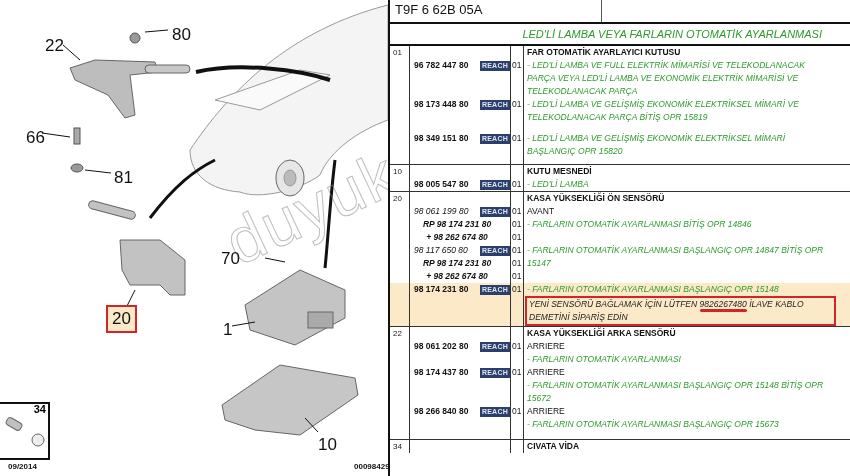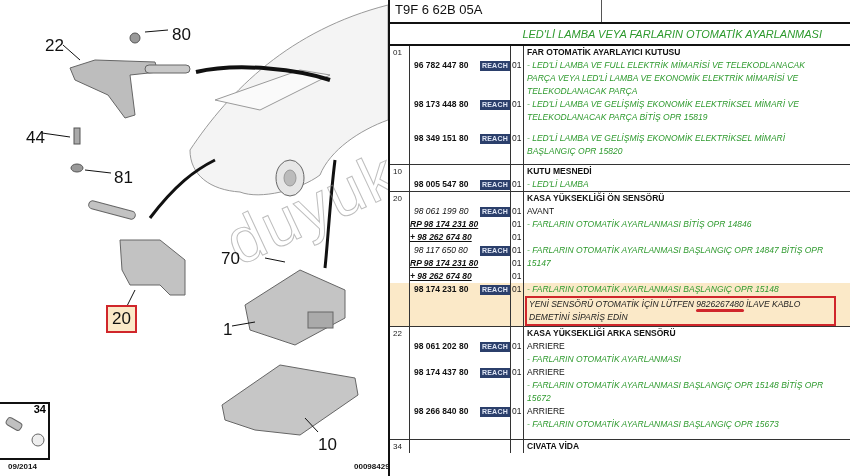--- a/index.html
+++ b/index.html
@@ -27,21 +27,21 @@
   table { border-collapse:collapse; width:100%; font-size:8.5px; }
   td { vertical-align:top; padding:0; }
   .c-grp { width:14px; border-right:1px solid #333; padding:2px 2px 0 3px; color:#222; font-size:8px; }
   .c-ref { width:100px; border-right:1px solid #333; }
   .c-qty { width:12px; border-right:1px solid #333; }
   .c-desc { padding-left:3px; }
   .group { border-bottom:1px solid #333; }
   .line { height:13px; line-height:13px; white-space:nowrap; }
   .ref { font-weight:bold; color:#111; padding-left:4px; display:inline-block; width:66px; }
   .ref.ital { font-style:italic; font-weight:normal; }
-  .ref.rp { font-style:italic; text-align:left; width:94px; padding-left:0;text-decoration:underline; }
+  .ref.rp { font-style:italic; text-align:center; width:94px; padding-left:0; }
   .reach { display:inline-block; background:#2b3f6b; color:#dfe6f5; font-size:7px; font-weight:bold;
      padding:0 2px; height:10px; line-height:10px; vertical-align:middle; letter-spacing:.2px; }
   .qty { color:#222; padding-left:1px; }
   .desc-head { font-weight:bold; color:#111; }
   .desc-green { font-style:italic; color:#2e9a2e; }
   .desc-black { color:#111; }
   .hl { background:#fbe9c8; }
   .note { border:2px solid #d0262b; font-style:italic; color:#222; margin:0 16px 0 -2px; padding:0 2px; line-height:13px; }
   .note .num { position:relative;text-align:center; }
   .note .num::after { content:""; position:absolute; left:0; right:0; bottom:-3px; height:3px; background:#d0262b; border-radius:2px; }
@@ -96,21 +96,21 @@
 
     <g fill="#c0c0c0" stroke="#666">
       <rect x="6" y="420" width="16" height="8" rx="3" transform="rotate(30 14 424)"></rect>
       <circle cx="38" cy="440" r="6" fill="#eee"></circle>
     </g>
   </svg>
   <div class="watermark">duyukoto.com</div>
 
   <div class="callout" style="left:45px;top:36px">22</div>
   <div class="callout" style="left:172px;top:25px">80</div>
-  <div class="callout" style="left:26px;top:128px">44</div>
+  <div class="callout" style="left:26px;top:128px">66</div>
   <div class="callout" style="left:114px;top:168px">81</div>
   <div class="callout boxed" style="left:106px;top:305px">20</div>
   <div class="callout" style="left:221px;top:249px">70</div>
   <div class="callout" style="left:223px;top:320px">1</div>
   <div class="callout" style="left:318px;top:435px">10</div>
   <div class="thumb">
     <span class="num">34</span>
   </div>
   <div class="diag-foot" style="left:8px;top:462px">09/2014</div>
   <div class="diag-foot" style="left:354px;top:462px">00098429</div>
@@ -215,21 +215,21 @@
         <div class="line"><span class="ref">98 174 231 80</span><span class="reach">REACH</span></div>
         <div class="line"></div>
             <div class="line" style="height:12px"></div>
       </td>
       <td class="c-qty">
             <div class="line qty">01</div>
           </td>
       <td class="c-desc">
         <div class="line desc-green">- FARLARIN OTOMATİK AYARLANMASI BAŞLANGIÇ OPR 15148</div>
         <div class="note">
-          <div><span>YENİ SENSÖRÜ OTOMATİK İÇİN LÜTFEN </span><span class="num">9826267480</span><span> İLAVE KABLO</span></div>
+          <div><span>YENİ SENSÖRÜ BAĞLAMAK İÇİN LÜTFEN </span><span class="num">9826267480</span><span> İLAVE KABLO</span></div>
           <div>DEMETİNİ SİPARİŞ EDİN</div>
         </div>
       </td>
     </tr>
 
     <tr class="group">
       <td class="c-grp">22</td>
       <td class="c-ref">
         <div class="line"></div>
         <div class="line"><span class="ref">98 061 202 80</span><span class="reach">REACH</span></div>

